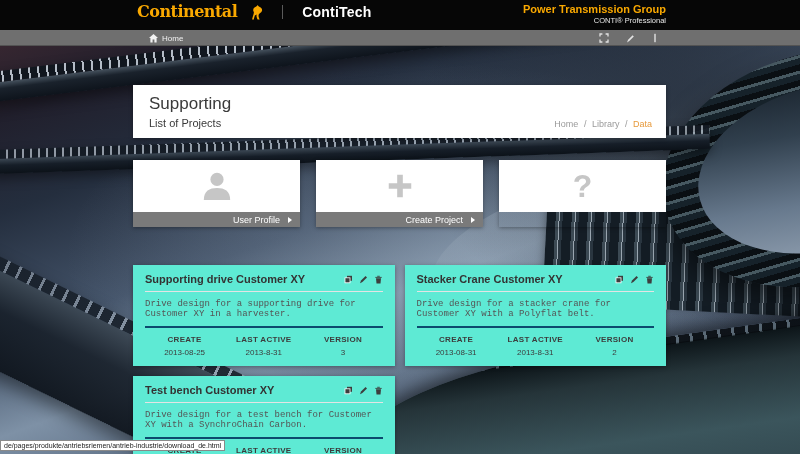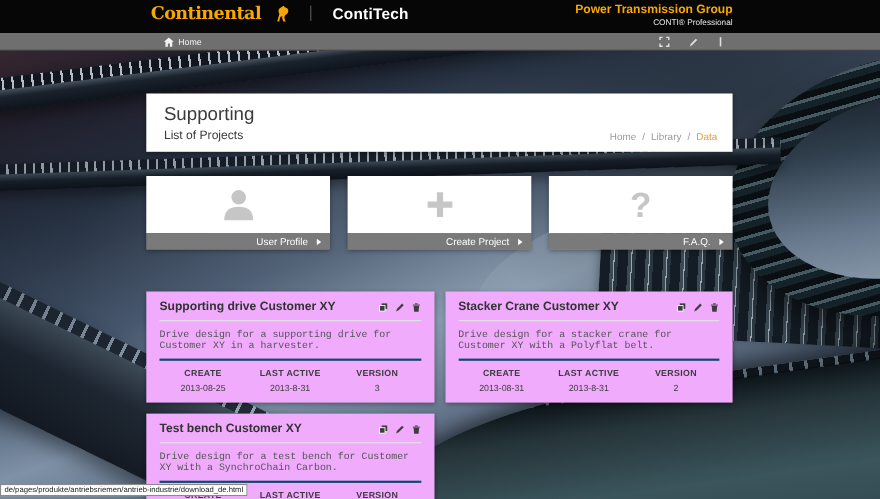--- a/index.html
+++ b/index.html
@@ -100,21 +100,21 @@
   .action-card{flex:1;box-shadow:0 1px 4px rgba(0,0,0,.35);cursor:pointer;}
   .action-top{background:#fff;height:52px;display:flex;align-items:center;justify-content:center;}
   .action-bar{background:#7a7a7a;height:15px;display:flex;align-items:center;
               justify-content:flex-end;padding-right:8px;}
   .action-label{font-size:9px;color:#fff;}
   .bar-arrow{width:0;height:0;border-top:3px solid transparent;border-bottom:3px solid transparent;
              border-left:4px solid #fff;margin-left:8px;}
   .q-glyph{font-size:32px;font-weight:bold;color:#c6c6c6;line-height:1;}
 
   .projects{margin-top:38px;display:grid;grid-template-columns:1fr 1fr;gap:10px;}
-  .proj-card{background:#f0abfc;padding:0 12px;box-shadow:0 1px 4px rgba(0,0,0,.35);cursor:pointer;}
+  .proj-card{background:#5eead4;padding:0 12px;box-shadow:0 1px 4px rgba(0,0,0,.35);cursor:pointer;}
   .proj-head{display:flex;justify-content:space-between;align-items:center;
              padding:8px 0 6px;border-bottom:1px solid #e4e4e4;}
   .proj-title{font-size:11px;font-weight:bold;color:#333;}
   .proj-actions{display:flex;gap:6px;align-items:center;}
   .proj-actions svg{cursor:pointer;}
   .proj-desc{font-size:9px;color:#555;padding:7px 0;border-bottom:2px solid #0c4a6e;font-family:Liberation Mono, monospace;}
   .proj-table{display:flex;padding:7px 0 9px;}
   .pt-col{flex:1;text-align:center;}
   .pt-h{font-size:8px;font-weight:bold;color:#3c3c3c;letter-spacing:.3px;}
   .pt-v{font-size:8px;color:#3c3c3c;margin-top:4px;}
@@ -222,24 +222,20 @@
         <div class="action-bar">
           <span class="action-label">Create Project</span>
           <span class="bar-arrow"></span>
         </div>
       </div>
 
       <div class="action-card">
         <div class="action-top">
           <span class="q-glyph">?</span>
         </div>
-        <div class="action-bar">
-          <span class="action-label">F.A.Q.</span>
-          <span class="bar-arrow"></span>
-        </div>
       </div>
 
     </div>
 
     <div class="projects">
 
       <div class="proj-card">
         <div class="proj-head">
           <span class="proj-title">Supporting drive Customer XY</span>
           <span class="proj-actions">

